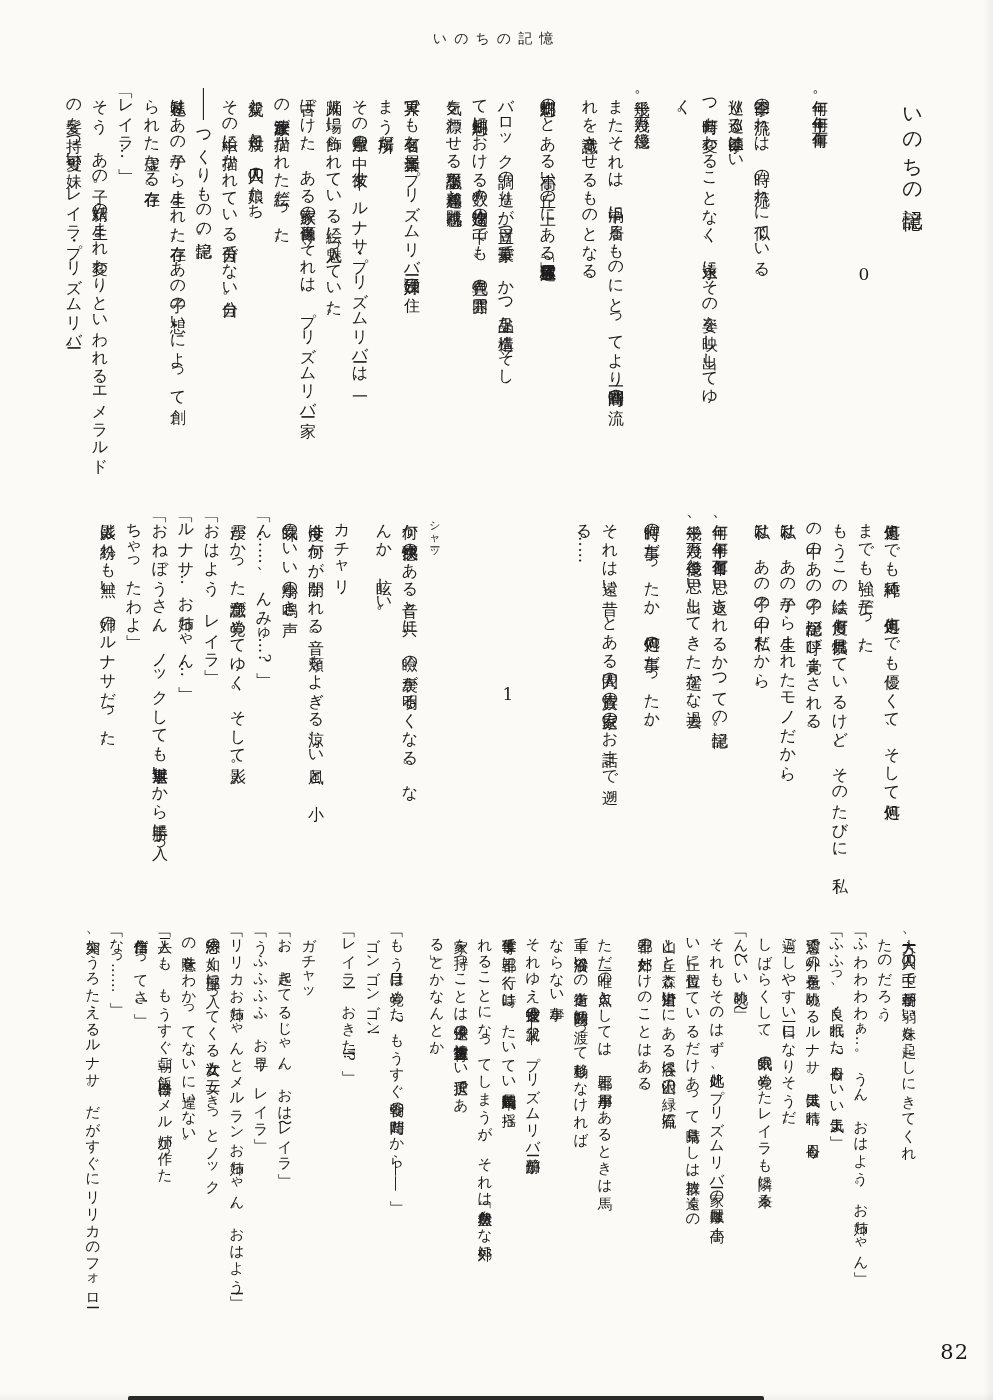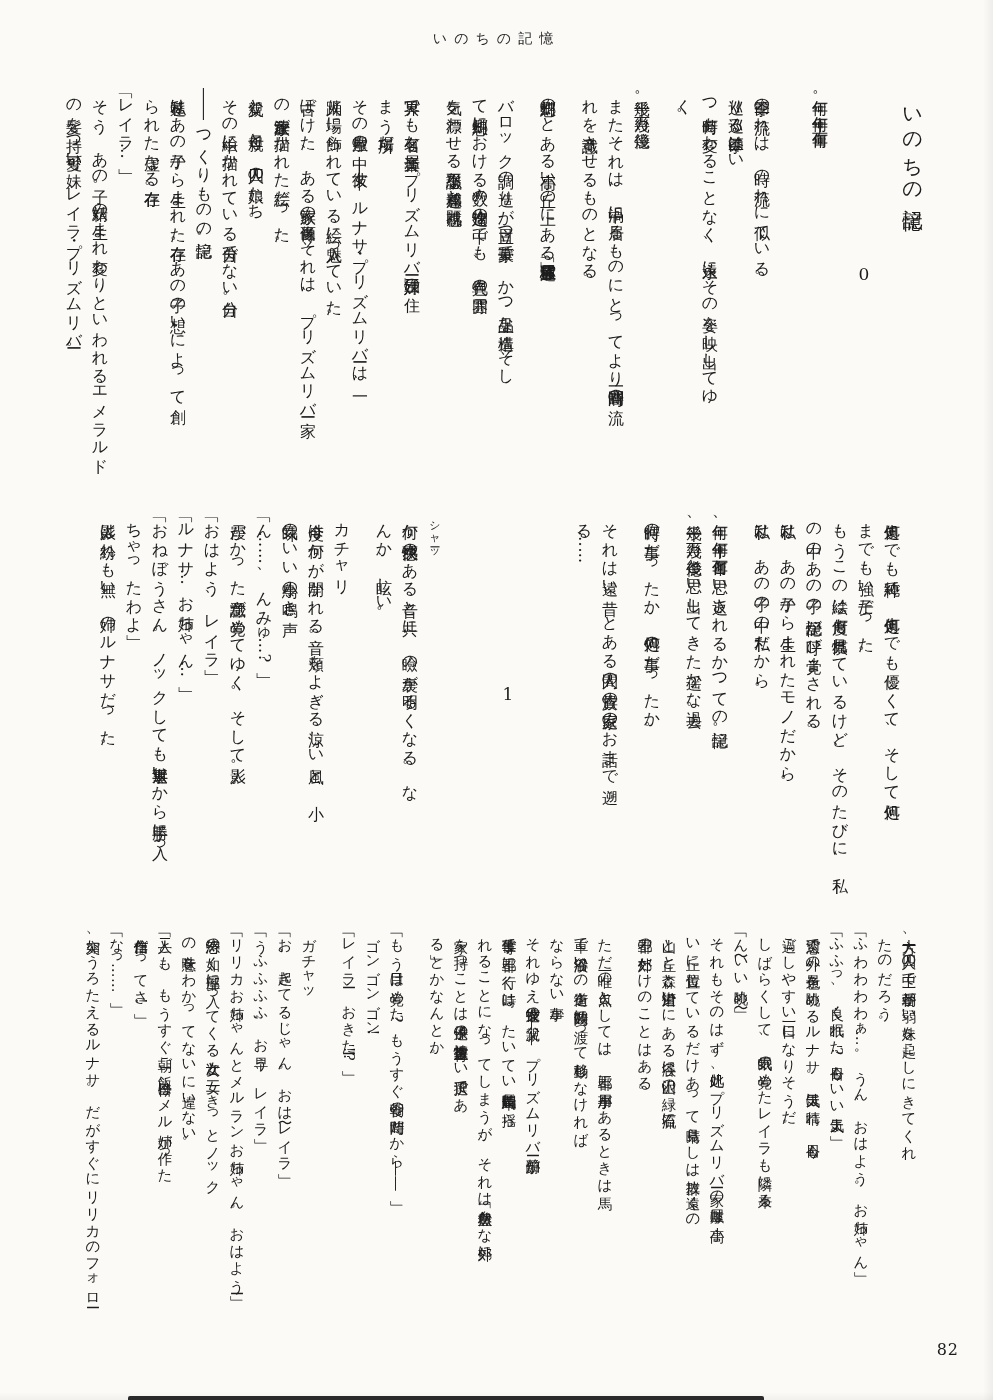--- a/index.html
+++ b/index.html
@@ -32,22 +32,22 @@
   .b3 .col{line-height:24px;}
   .col.title{font-size:20px;line-height:36px;letter-spacing:2px;padding-top:6px;}
   .col.num{
     text-orientation:upright;
     font-size:17px;line-height:30px;letter-spacing:0;
   }
   .b1 .col.num{padding-top:176px;}
   .b2 .col.num{padding-top:172px;}
   .col.small{font-size:11px;letter-spacing:1px;line-height:22px;padding-top:2px;}
   .pagenum{
-    position:absolute;top:1340px;right:34px;
-    font-size:16px;color:#1c1c1c;letter-spacing:1px;
+    position:absolute;top:1340px;right:24px;
+    font-size:21px;color:#1c1c1c;letter-spacing:1px;
   }
   .scan-edge{
     position:absolute;bottom:0;left:128px;width:636px;height:4px;
     background:#141414;border-radius:2px 2px 0 0;opacity:.9;
   }
 </style>
 </head>
 <body>
 
 <div class="sheet">

